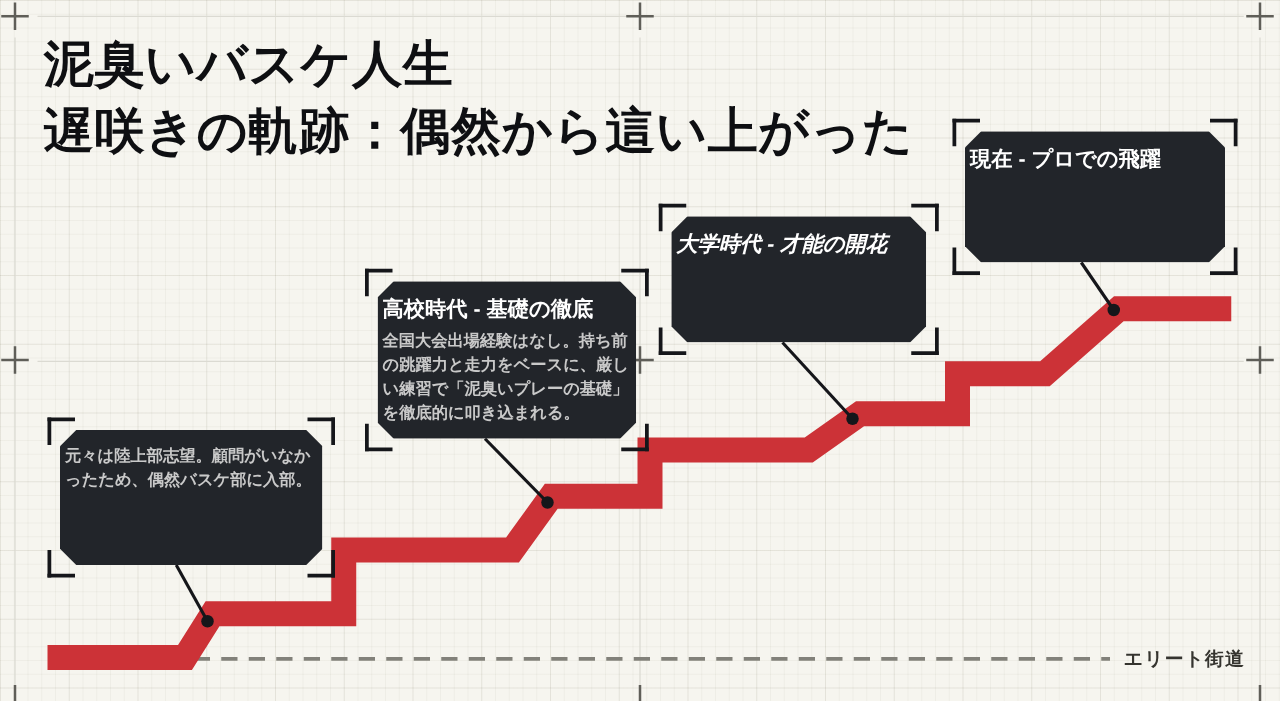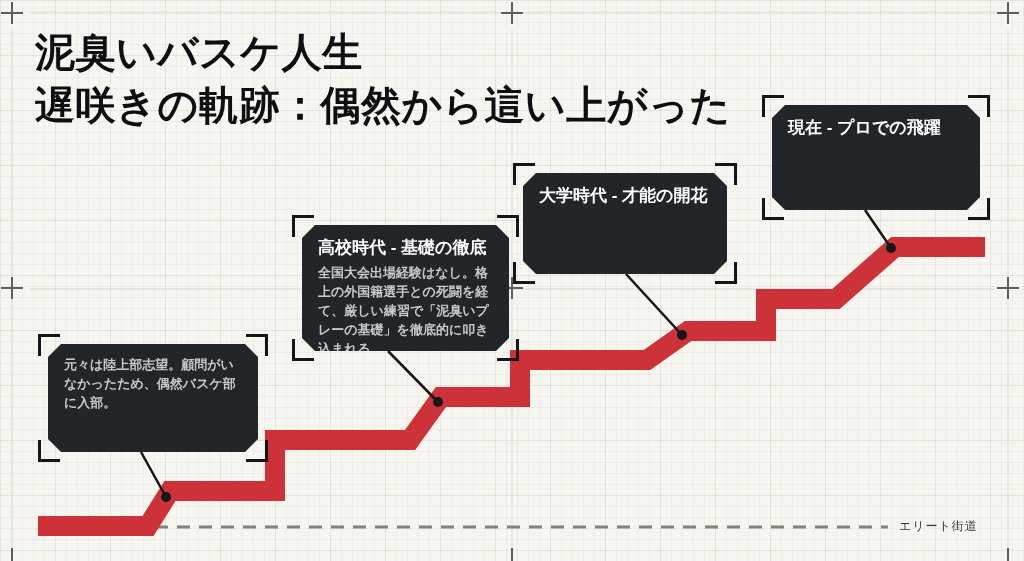--- a/index.html
+++ b/index.html
@@ -23,27 +23,27 @@
   .stage{position:absolute;}
   .corner{position:absolute;width:19px;height:19px;border-color:#15161a;border-style:solid;}
   .corner.tl{top:0;left:0;border-width:3px 0 0 3px;}
   .corner.tr{top:0;right:0;border-width:3px 3px 0 0;}
   .corner.bl{bottom:0;left:0;border-width:0 0 3px 3px;}
   .corner.br{bottom:0;right:0;border-width:0 3px 3px 0;}
   .stage-box{
     position:absolute;left:10px;top:10px;right:10px;bottom:10px;
     background:#22252a;color:#ffffff;overflow:hidden;
     clip-path:polygon(13px 0,calc(100% - 13px) 0,100% 13px,100% calc(100% - 13px),calc(100% - 13px) 100%,13px 100%,0 calc(100% - 13px),0 13px);
-    padding:12px 16px;box-sizing:border-box;
+    padding:12px 4px;box-sizing:border-box;
   }
   .stage-title{font-size:17px;font-weight:700;color:#ffffff;margin:0 0 6px 0;line-height:1.25;}
   .stage-body{font-size:13px;font-weight:700;color:#c9c9c9;line-height:1.46;word-break:break-all;}
   .baseline-label{
     position:absolute;left:899px;top:518px;
-    font-size:12px;font-weight:400;color:#35342f;letter-spacing:1px;white-space:nowrap;
+    font-size:15px;font-weight:700;color:#35342f;letter-spacing:1px;white-space:nowrap;
   }
 </style>
 </head>
 <body>
 
 <div id="canvas">
 
   <svg id="overlay-svg" viewBox="0 0 1024 561" xmlns="http://www.w3.org/2000/svg">
 
     <g stroke="#dbdad2" stroke-width="1">
@@ -106,25 +106,25 @@
     </div>
   </div>
 
   <div class="stage" style="left:292px;top:215px;width:227px;height:146px;">
     <div class="corner tl"></div>
     <div class="corner tr"></div>
     <div class="corner bl"></div>
     <div class="corner br"></div>
     <div class="stage-box">
       <div class="stage-title">高校時代 - 基礎の徹底</div>
-      <div class="stage-body">全国大会出場経験はなし。格上の外国籍選手との死闘を経て、厳しい練習で「泥臭いプレーの基礎」を徹底的に叩き込まれる。</div>
+      <div class="stage-body">全国大会出場経験はなし。持ち前の跳躍力と走力をベースに、厳しい練習で「泥臭いプレーの基礎」を徹底的に叩き込まれる。</div>
     </div>
   </div>
 
-  <div class="stage" style="left:513px;top:163px;width:224px;height:121px;">
+  <div class="stage" style="left:527px;top:163px;width:224px;height:121px;font-style:italic;">
     <div class="corner tl"></div>
     <div class="corner tr"></div>
     <div class="corner bl"></div>
     <div class="corner br"></div>
     <div class="stage-box">
       <div class="stage-title">大学時代 - 才能の開花</div>
     </div>
   </div>
 
   <div class="stage" style="left:762px;top:95px;width:228px;height:125px;">

